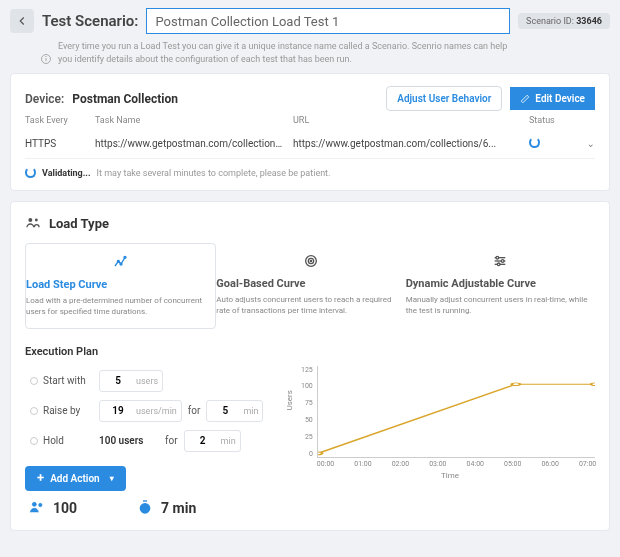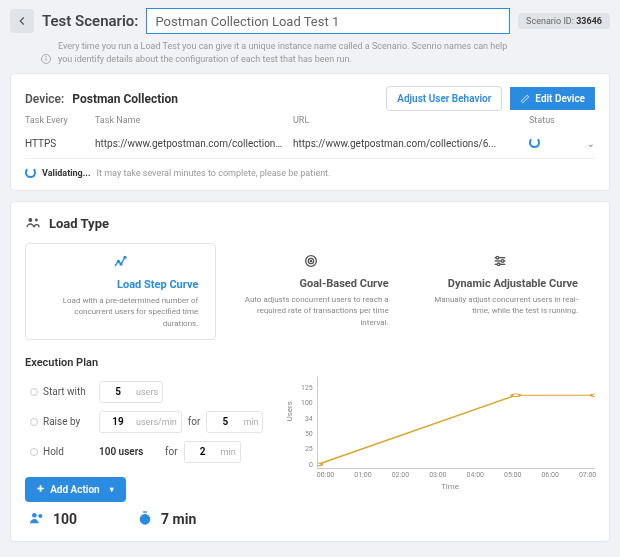--- a/index.html
+++ b/index.html
@@ -41,21 +41,21 @@
 
 .valid-row { display: flex; align-items: center; gap: 6px; padding-top: 8px; border-top: 1px solid #eef0f3; font-size: 9px; }
 .valid-row .v1 { font-weight: 700; color: #333; }
 .valid-row .v2 { color: #999; }
 
 .lt-hdr { display: flex; align-items: center; gap: 8px; margin-bottom: 10px; }
 .lt-hdr svg { width: 16px; height: 16px; fill: #555; }
 .lt-hdr .t { font-size: 13px; font-weight: 700; color: #333; }
 
 .lt-opts { display: flex; gap: 0; margin-bottom: 16px; }
-.lt-opt { flex: 1; text-align: right; padding: 10px 17px; cursor: pointer; }
+.lt-opt { flex: 1; text-align: left; padding: 10px 0; cursor: pointer; }
 .lt-opt .icn { height: 18px; display: flex; justify-content: center; margin-bottom: 6px; }
 .lt-opt .icn svg { width: 16px; height: 16px; }
 .lt-opt .ttl { font-size: 11px; font-weight: 700; margin-bottom: 4px; }
 .lt-opt .sub { font-size: 8px; color: #888; line-height: 1.4; }
 .lt-opt.sel { border: 1px solid #e0e3e8; border-radius: 4px; }
 .lt-opt.sel .ttl { color: #2a8be0; }
 .lt-opt.sel svg { stroke: #2a8be0; fill: none; }
 .lt-opt:not(.sel) .ttl { color: #555; }
 .lt-opt:not(.sel) svg { stroke: #555; fill: none; }
 
@@ -71,21 +71,21 @@
 .exec-row .val { width: 32px; text-align: left; font-weight: 600; color: #333; }
 .exec-row .unit { color: #aaa; font-size: 9px; }
 .exec-row input.num { width: 28px; height: 20px; border: none; text-align: center; font-size: 10px; font-weight: 600; background: transparent; }
 .fld-grp { display: inline-flex; align-items: center; border: 1px solid #e0e3e8; border-radius: 3px; height: 22px; padding: 0 4px; gap: 4px; }
 
 .add-action { margin-top: 10px; background: #2a8be0; color: #fff; border: none; border-radius: 4px; padding: 7px 12px; font-size: 10px; font-weight: 600; cursor: pointer; display: inline-flex; align-items: center; gap: 6px; }
 .add-action::before { content: "+"; font-size: 13px; line-height: 10px; }
 .add-action::after { content: "▾"; font-size: 8px; margin-left: 4px; }
 
 .chart { position: relative; height: 110px; font-size: 7px; color: #888; }
-.chart .yaxis { position: absolute; left: 0; top: 7px; bottom: 18px; width: 20px; display: flex; flex-direction: column; justify-content: space-between; text-align: right; }
+.chart .yaxis { position: absolute; left: 0; top: 0; bottom: 18px; width: 20px; display: flex; flex-direction: column; justify-content: space-between; text-align: right; }
 .chart .ylabel { position: absolute; left: -4px; top: 40px; transform: rotate(-90deg); transform-origin: left; font-size: 8px; }
 .chart .plot { position: absolute; left: 24px; right: 0; top: 0; bottom: 18px; border-left: 1px solid #ccc; border-bottom: 1px solid #ccc; }
 .chart .xaxis { position: absolute; left: 24px; right: 0; bottom: 8px; display: flex; justify-content: space-between; gap: 20px; }
 .chart .xlabel { position: absolute; left: 12px; right: 0; bottom: -4px; text-align: center; font-size: 8px; }
 
 .summary { display: flex; gap: 60px; padding: 8px 4px 0; }
 .summary .item { display: flex; align-items: center; gap: 8px; }
 .summary .item svg { width: 16px; height: 16px; stroke: #2a8be0; fill:#2a8be0; }
 .summary .item .v { font-size: 14px; font-weight: 700; color: #333; }
 </style>
@@ -240,21 +240,21 @@
             <span>Add Action</span>
           </button>
       </div>
 
       <div class="exec-right">
         <div class="chart">
           <div class="ylabel">Users</div>
           <div class="yaxis">
             <span>125</span>
             <span>100</span>
-            <span>34</span>
+            <span>75</span>
             <span>50</span>
             <span>25</span>
             <span>0</span>
           </div>
           <div class="plot">
             <svg viewBox="0 0 100 100" preserveAspectRatio="none" style="width:100%;height:100%">
               <polyline points="0,96 71.4,20 100,20" fill="none" stroke="#d9a52b" stroke-width="1.2"></polyline>
             </svg>
             <svg style="position:absolute;inset:0;width:100%;height:100%" preserveAspectRatio="none" viewBox="0 0 100 100">
               <circle cx="0" cy="96" r="1.5" fill="#fff" stroke="#d9a52b" stroke-width="1"></circle>

